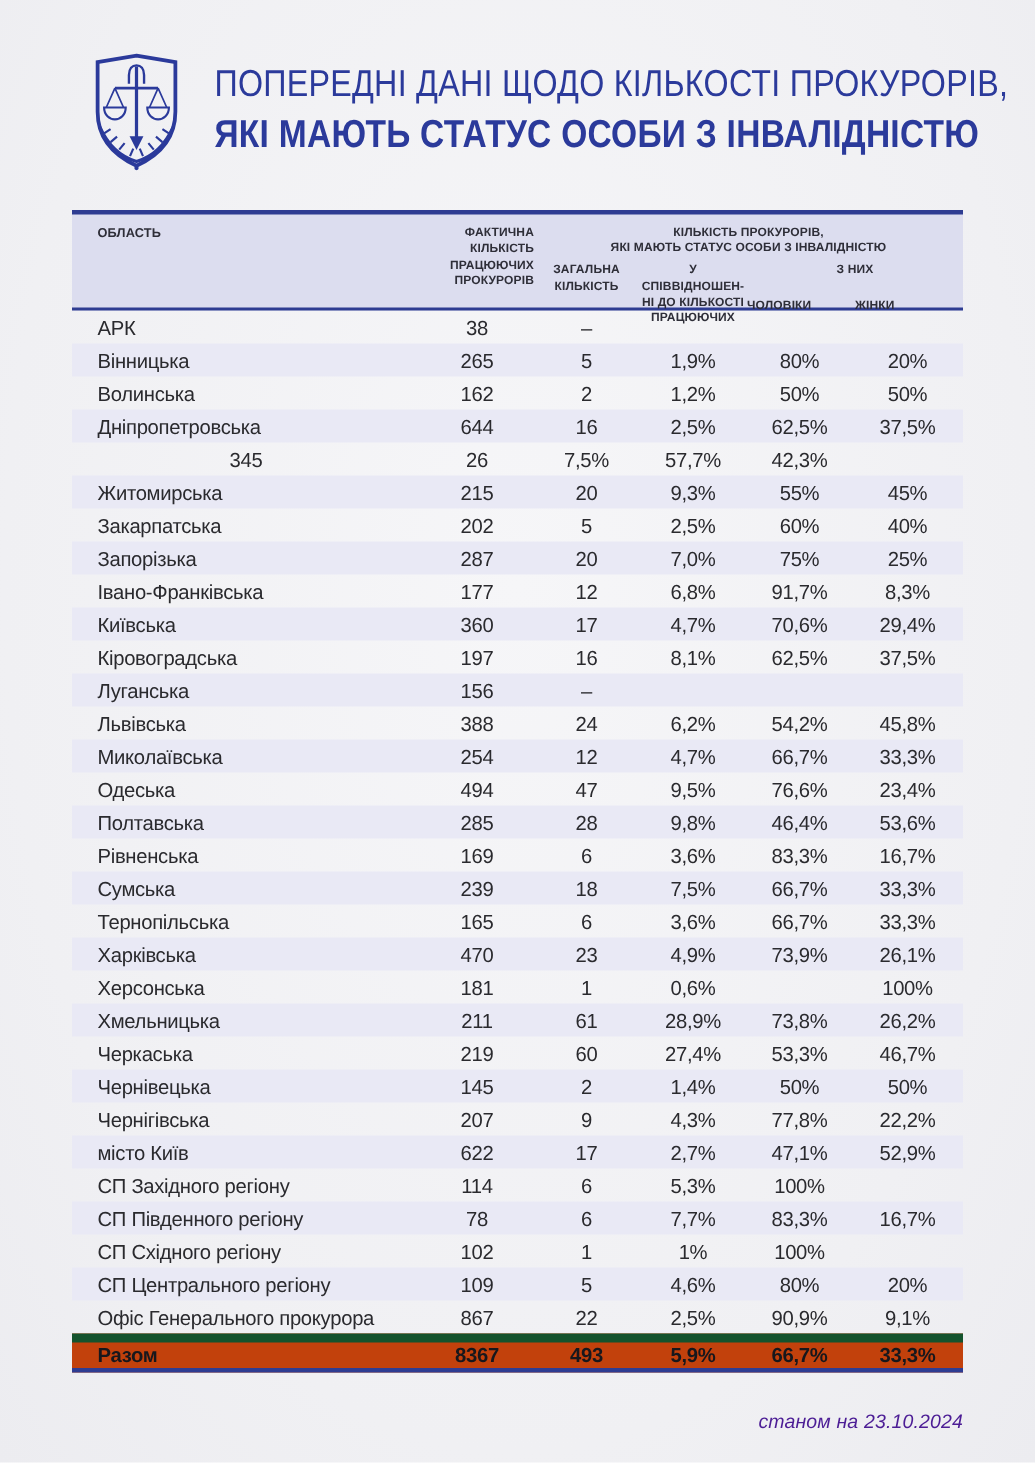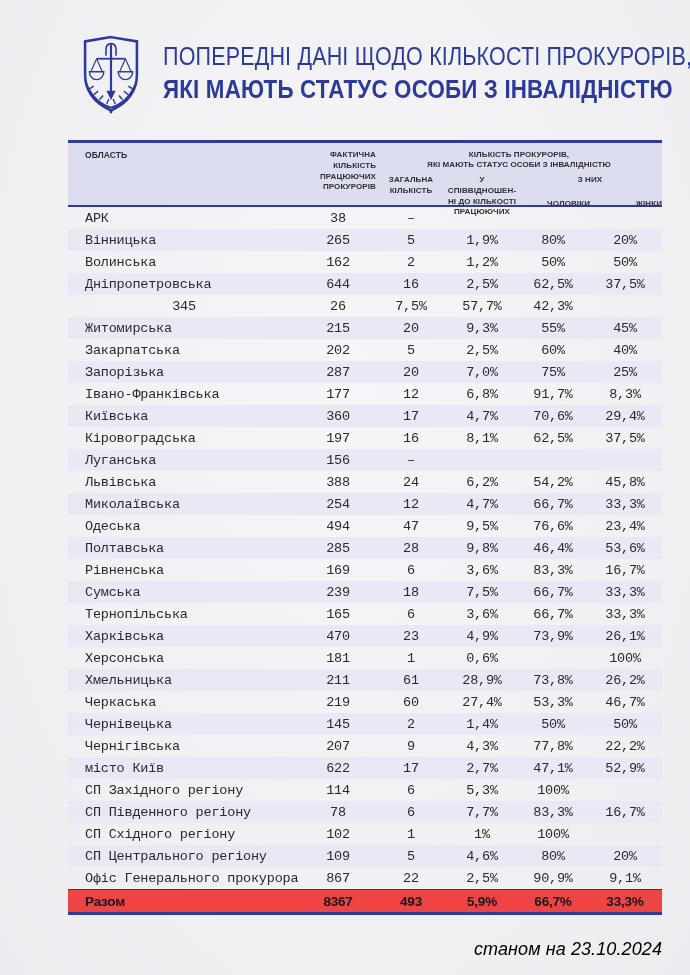--- a/index.html
+++ b/index.html
@@ -4,21 +4,21 @@
 <style>
   * { margin: 0; padding: 0; box-sizing: border-box; }
   html, body { width: 690px; }
   body {
     width: 690px; height: 975px;
     background: radial-gradient(ellipse at 50% 40%, #f6f6f8 0%, #f0f0f3 70%, #ececf0 100%);
     font-family: "Liberation Sans", "DejaVu Sans", sans-serif;
     color: #2b2b30;
     overflow: hidden;
   }
-  .page { width: 690px; height: 867px; padding: 33px 48px 0 68px; position: relative; }
+  .page { width: 690px; height: 867px; padding: 33px 48px 0 48px; position: relative; }
 
   
   .doc-header { display: flex; align-items: flex-start; margin-left: 7px; height: 92px; }
   .logo { width: 72px; height: 84px; flex: 0 0 auto; margin-top: 1px; }
   .titles { margin-left: 16px; padding-top: 9px; }
   .title-line { color: #2b3a9b; white-space: nowrap; transform: scaleX(0.86); transform-origin: 0 50%; }
   .title-line.l1 { font-size: 25px; font-weight: 500; letter-spacing: 0.2px; }
   .title-line.l2 { font-size: 26px; font-weight: 700; margin-top: 3px; letter-spacing: 0.2px; }
 
   
@@ -41,37 +41,37 @@
     letter-spacing: 0.1px;
   }
   .thead .h-region { grid-column: 1; grid-row: 1 / span 2; align-self: start; padding-left: 17px; padding-top: 2px; font-size: 8.5px; }
   .thead .h-actual { grid-column: 2; grid-row: 1 / span 2; align-self: start; text-align: right; white-space: pre-line; line-height: 1.35; padding-top: 2px; }
   .thead .h-group { grid-column: 3 / span 4; grid-row: 1; text-align: center; white-space: pre-line; line-height: 1.3; align-self: start; padding-top: 2px; }
   .thead .h-total { grid-column: 3; grid-row: 2; text-align: center; white-space: pre-line; line-height: 1.35; align-self: start; padding-top: 3px; }
   .thead .h-ratio { grid-column: 4; grid-row: 2; text-align: center; white-space: pre-line; line-height: 1.35; align-self: start; padding-top: 3px; }
   .thead .h-znyh-wrap { grid-column: 5 / span 2; grid-row: 2; display: flex; flex-direction: column; justify-content: space-between; height: 100%; padding-top: 3px; }
   .thead .h-znyh { text-align: center; }
   .thead .h-mw { display: flex; }
-  .thead .h-men, .thead .h-women { flex: 1; text-align: right; padding-bottom: 1px; }
-
-  .tbody .row { height: 22px; font-size: 13.5px; color: #2a2a2e; font-family: Liberation Mono, monospace; }
+  .thead .h-men, .thead .h-women { flex: 1; text-align: left; padding-bottom: 1px; }
+
+  .tbody .row { height: 22px; font-size: 13.5px; color: #2a2a2e; }
   .tbody .row.striped { background: #e9e9f5; }
   .cell-region { padding-left: 17px; text-align: left; white-space: nowrap; letter-spacing: -0.2px; }
   .cell-num { text-align: center; white-space: nowrap; letter-spacing: -0.2px; }
 
   .total-row {
-    height: 26px; background: #ef4444;
-    border-top: 1px solid #14532d;
+    height: 26px; background: #c2410c;
+    border-top: 6px solid #14532d;
     border-bottom: 3px solid #2e3c92;
     font-size: 13.5px; font-weight: 700; color: #17171c;
   }
 
   
   .doc-footer { width: 594px; text-align: right; margin-top: 24px; }
-  .as-of { font-style: italic; font-size: 18px; color: #000000; letter-spacing: 0.1px; }
+  .as-of { font-style: italic; font-size: 13px; color: #4c1d95; letter-spacing: 0.1px; }
 </style>
 </head>
 <body>
 
 <div class="page">
 
   <div class="doc-header">
     <svg class="logo" viewBox="0 0 100 116" fill="none" xmlns="http://www.w3.org/2000/svg">
 
       <path d="M50 4 L86 10 L86 56 C86 80 72 96 50 106 C28 96 14 80 14 56 L14 10 Z" stroke="#2b3a9b" stroke-width="3.5" fill="none"></path>

